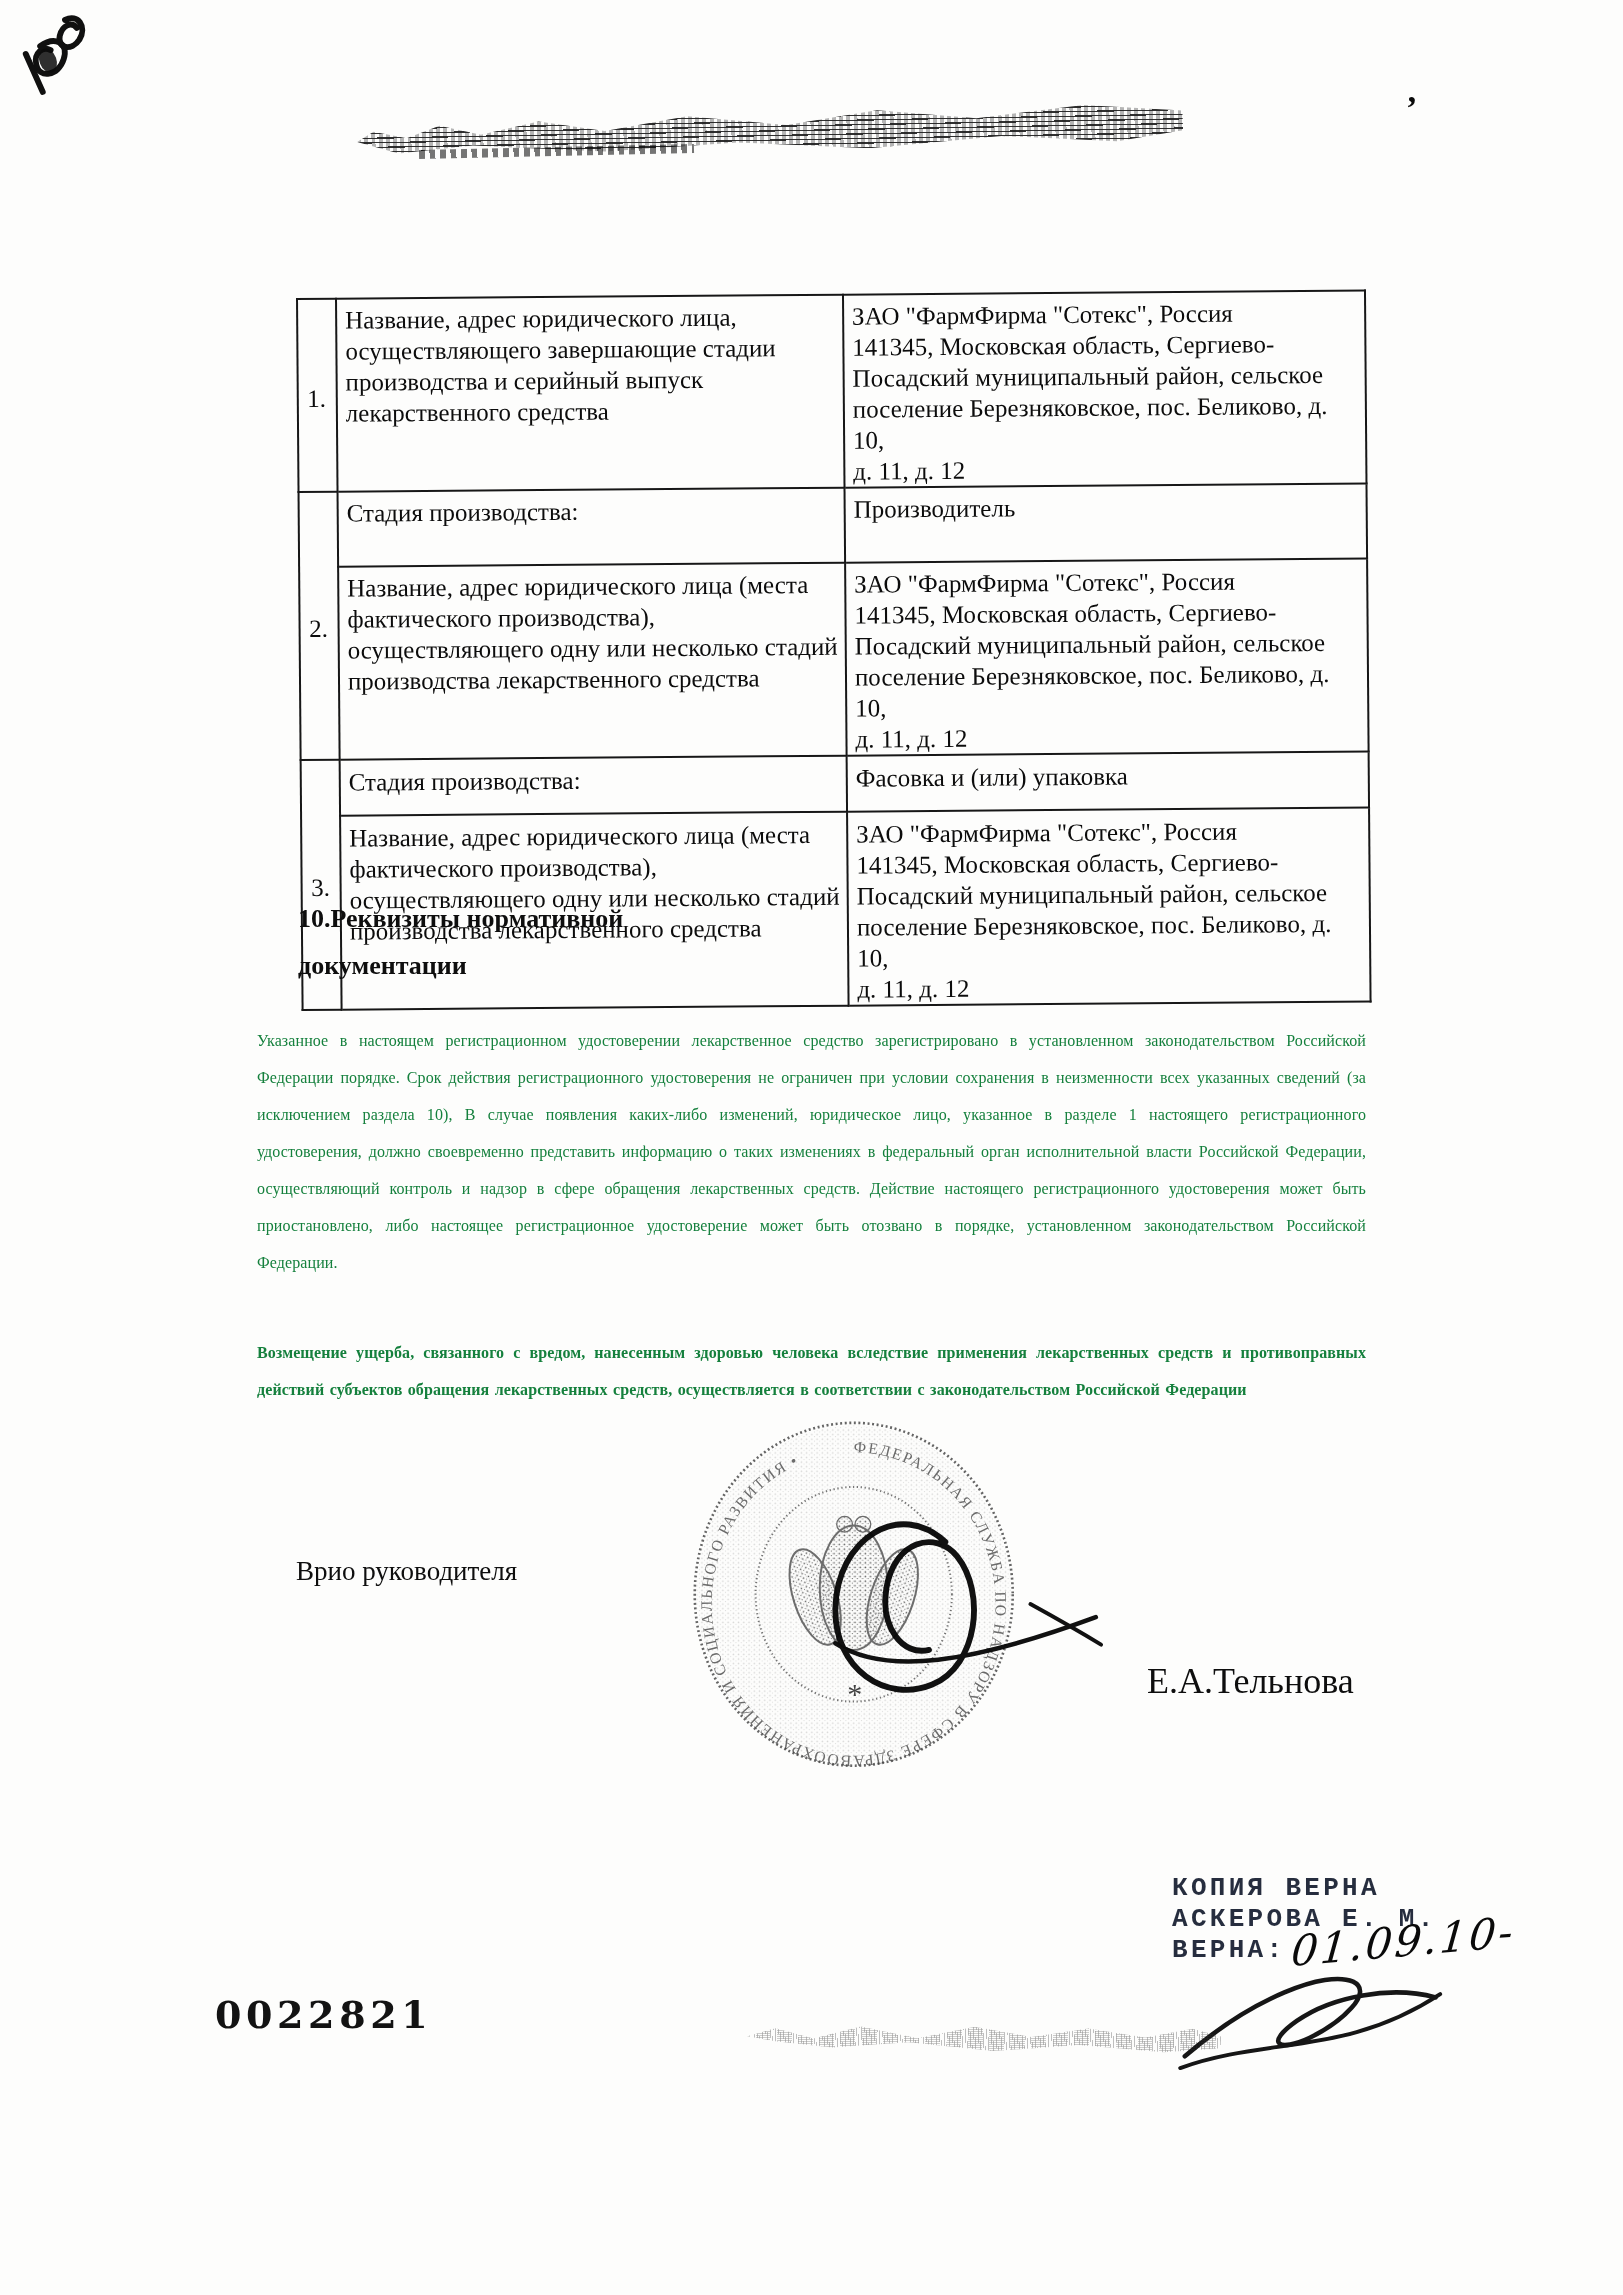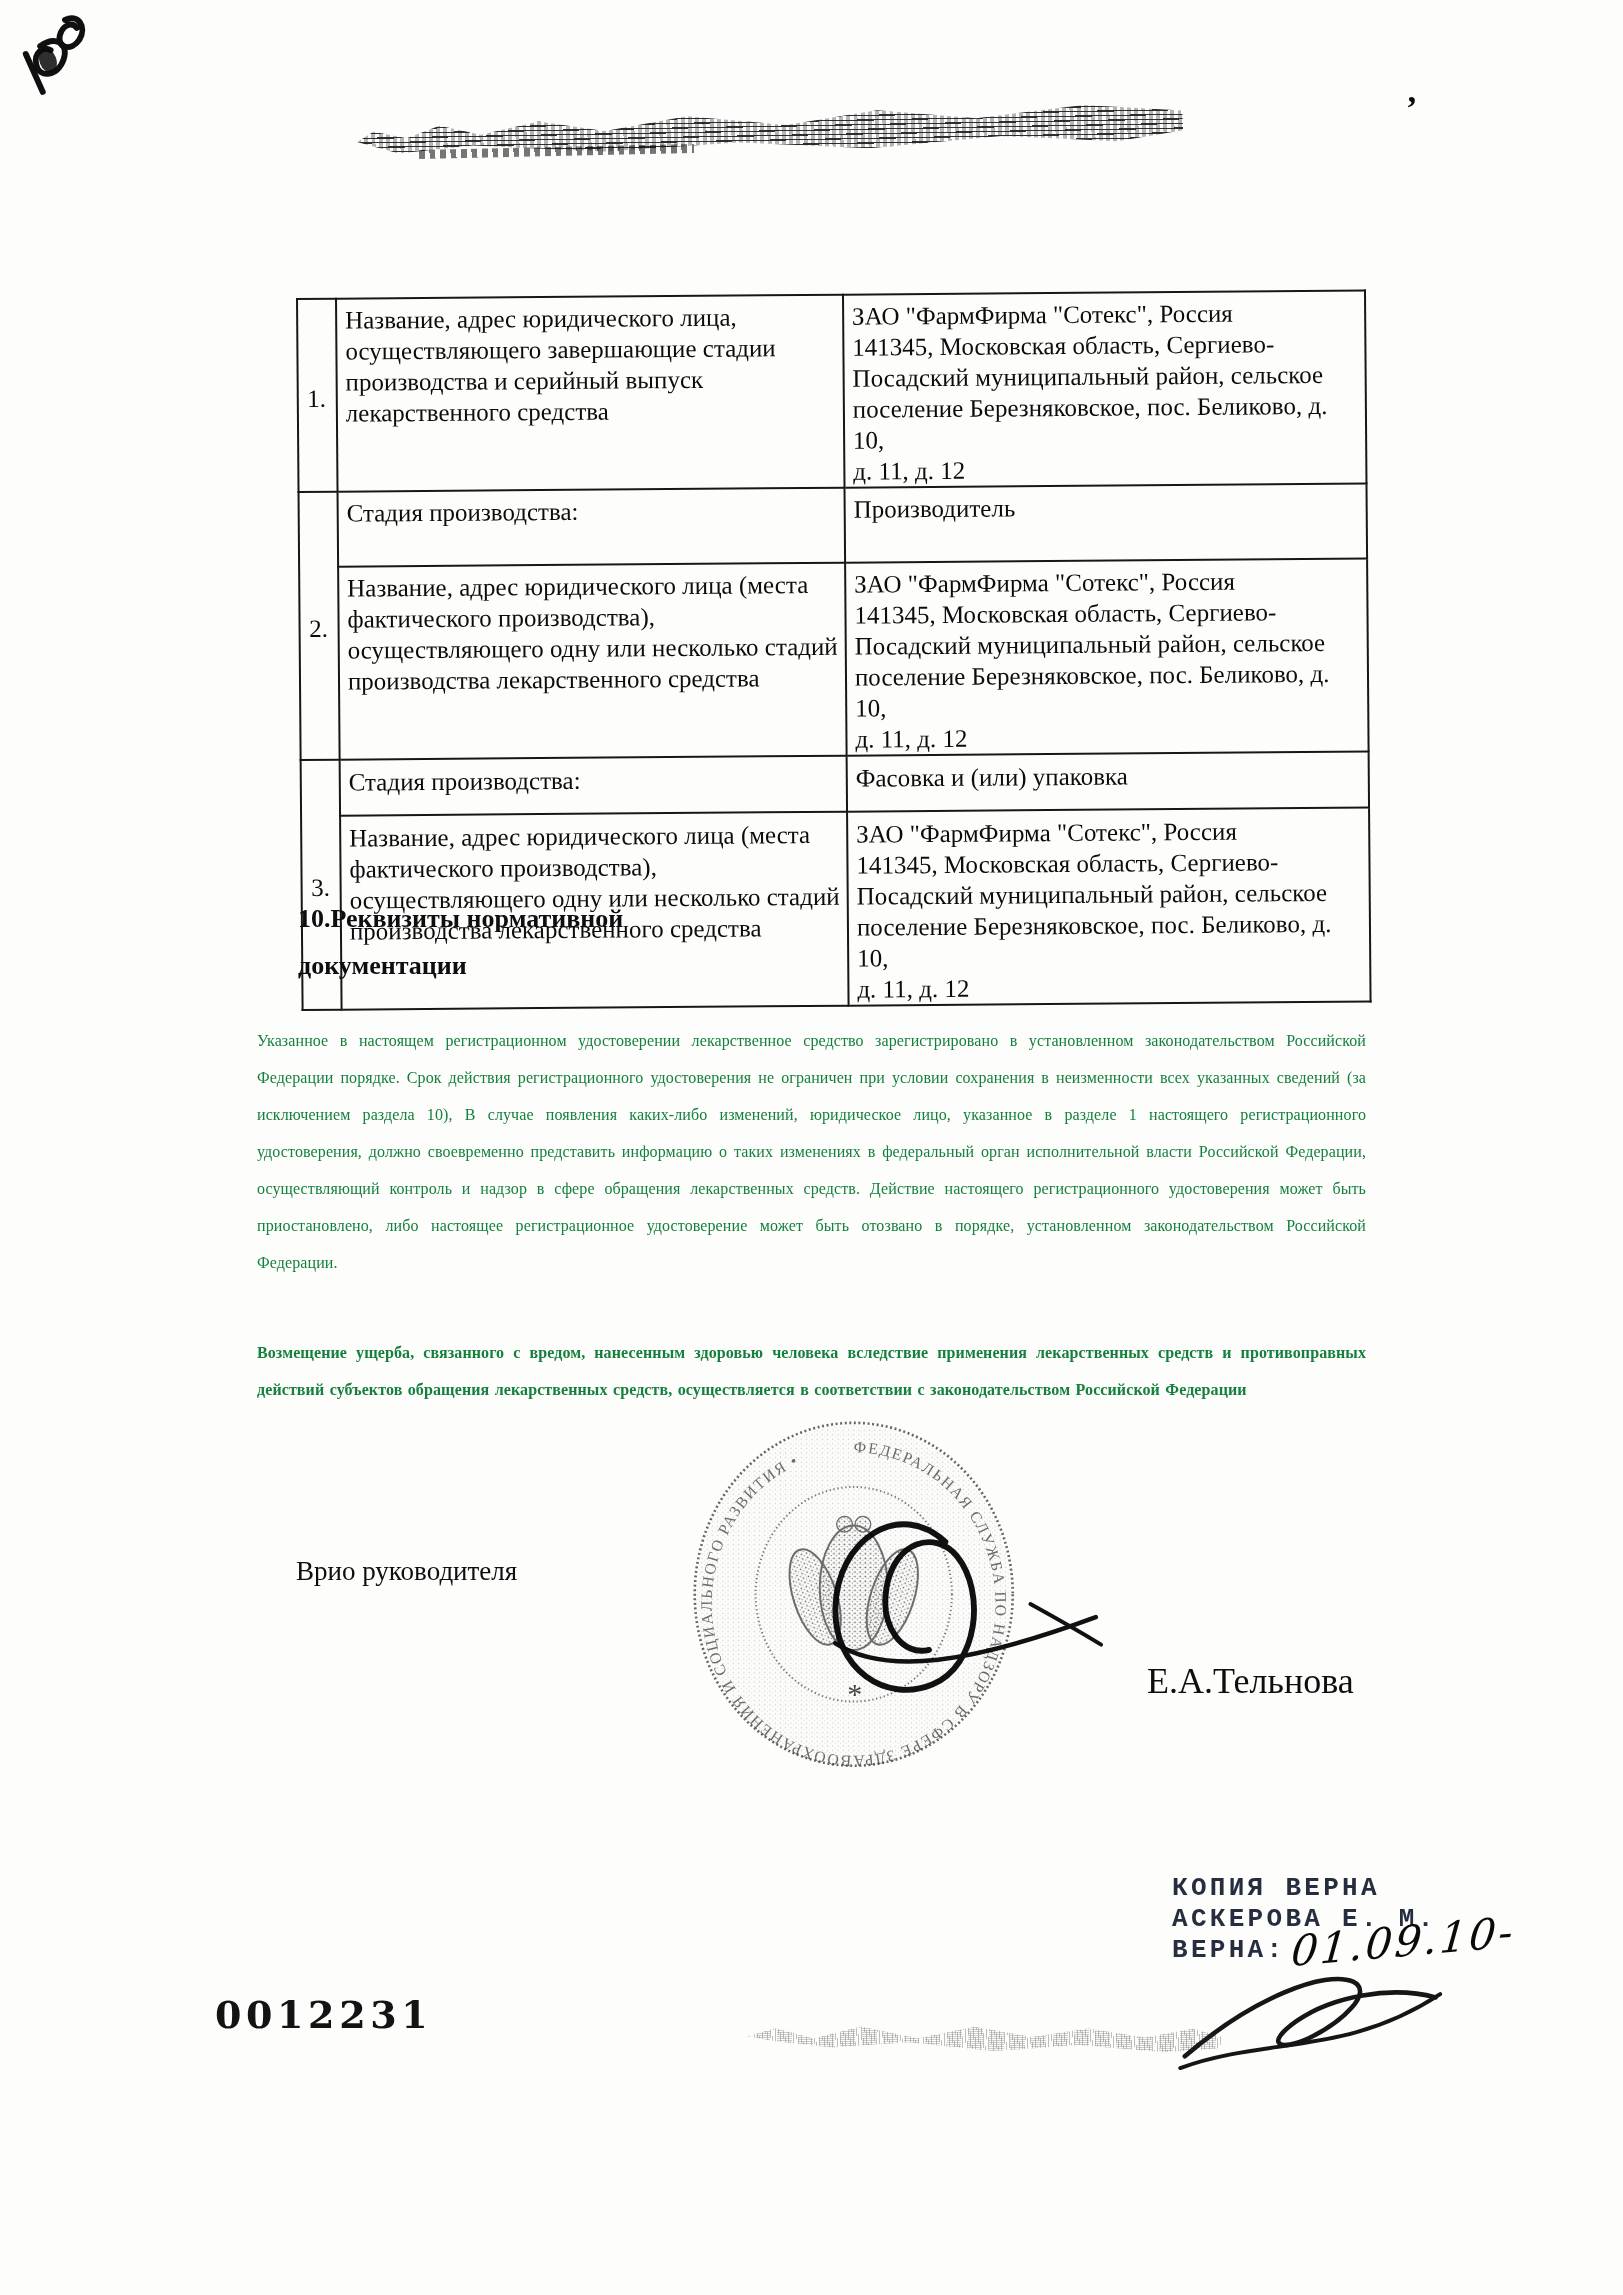--- a/index.html
+++ b/index.html
@@ -172,17 +172,17 @@
     <div>ВЕРНА:</div>
   </div>
   <div class="hand-date">01.09.10-</div>
   <svg class="copy-sign" width="275" height="118" viewBox="0 0 420 180">
     <g fill="none" stroke="#0a0a0a" stroke-linecap="round" opacity=".95">
       <path stroke-width="7" d="M15,150 C120,60 230,18 272,36 C305,52 255,98 205,122 C160,143 135,132 186,96 C240,58 330,42 398,60"></path>
       <path stroke-width="6" d="M8,168 C140,120 260,150 405,55"></path>
     </g>
   </svg>
 
-  <div class="serial">0012231</div>
+  <div class="serial">0022821</div>
   <div class="bottom-noise"></div>
 
 </div>
 
 
 </body></html>

